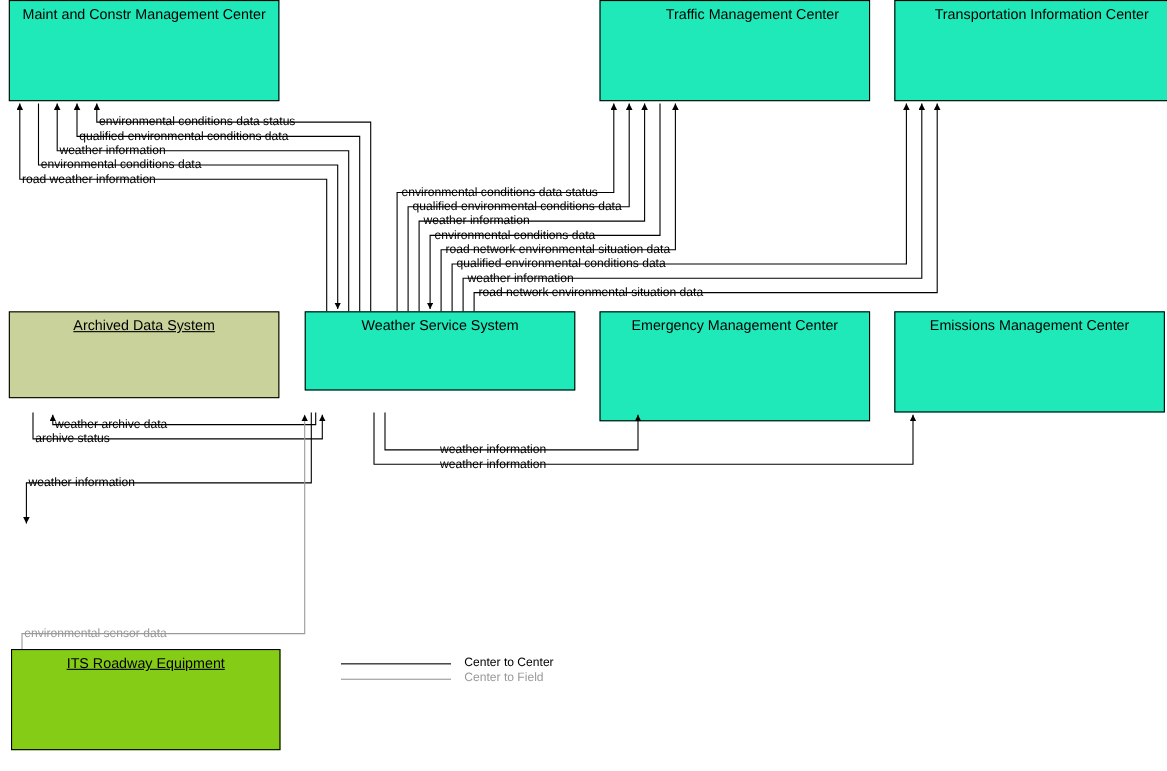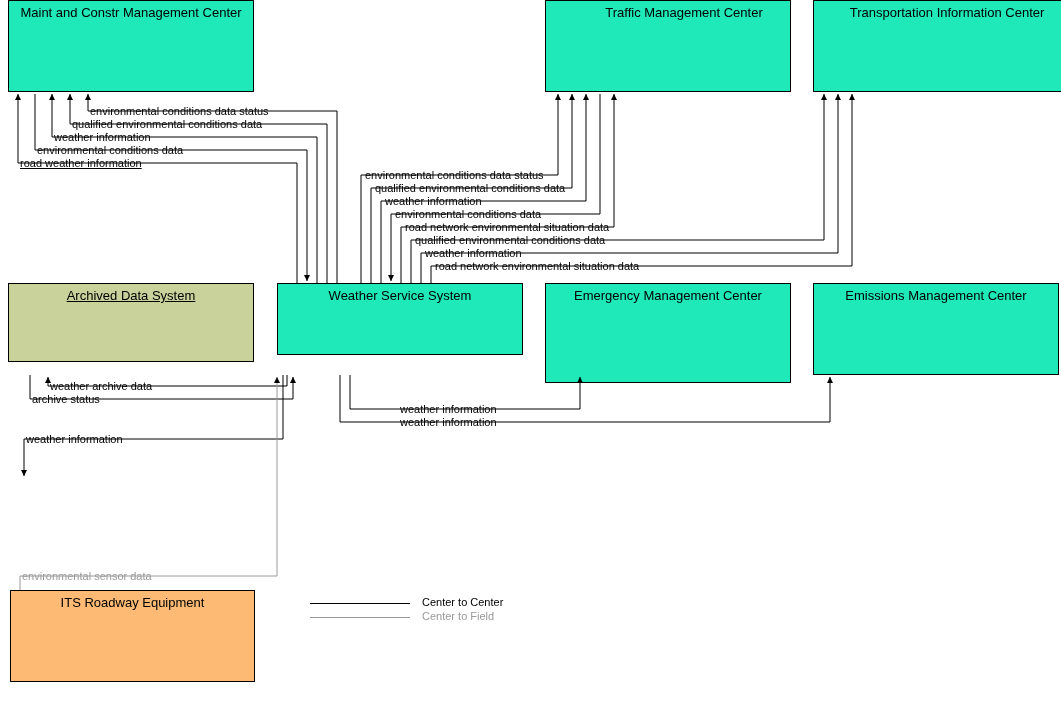--- a/index.html
+++ b/index.html
@@ -18,21 +18,21 @@
   .box {
     position: absolute;
     border: 1px solid #000;
     box-sizing: border-box;
     text-align: center;
     padding-top: 4px;
     font-size: 13px;
   }
   .teal { background: #1fe8b9; }
   .olive { background: #c8d29a; }
-  .orange { background: #fdba74; }
+  .orange { background: #84cc16; text-decoration: underline; }
   svg {
     position: absolute;
     left: 0;
     top: 0;
     width: 1061px;
     height: 701px;
     overflow: visible;
   }
   .label {
     position: absolute;
@@ -107,21 +107,21 @@
 
     <path d="M 283 375 L 283 439 L 24 439 L 24 476" fill="none" stroke="#000" marker-end="url(#arr)"></path>
 
     <path d="M 20 590 L 20 576 L 277 576 L 277 377" fill="none" stroke="#9a9a9a" marker-end="url(#arr)"></path>
   </svg>
 
   <div class="label" style="left:90px; top:105px;">environmental conditions data status</div>
   <div class="label" style="left:72px; top:118px;">qualified environmental conditions data</div>
   <div class="label" style="left:54px; top:131px;">weather information</div>
   <div class="label" style="left:37px; top:144px;">environmental conditions data</div>
-  <div class="label" style="left:20px; top:157px;text-decoration:underline;">road weather information</div>
+  <div class="label" style="left:20px; top:157px;">road weather information</div>
 
   <div class="label" style="left:365px; top:169px;">environmental conditions data status</div>
   <div class="label" style="left:375px; top:182px;">qualified environmental conditions data</div>
   <div class="label" style="left:385px; top:195px;">weather information</div>
   <div class="label" style="left:395px; top:208px;">environmental conditions data</div>
   <div class="label" style="left:405px; top:221px;">road network environmental situation data</div>
 
   <div class="label" style="left:415px; top:234px;">qualified environmental conditions data</div>
   <div class="label" style="left:425px; top:247px;">weather information</div>
   <div class="label" style="left:435px; top:260px;">road network environmental situation data</div>

